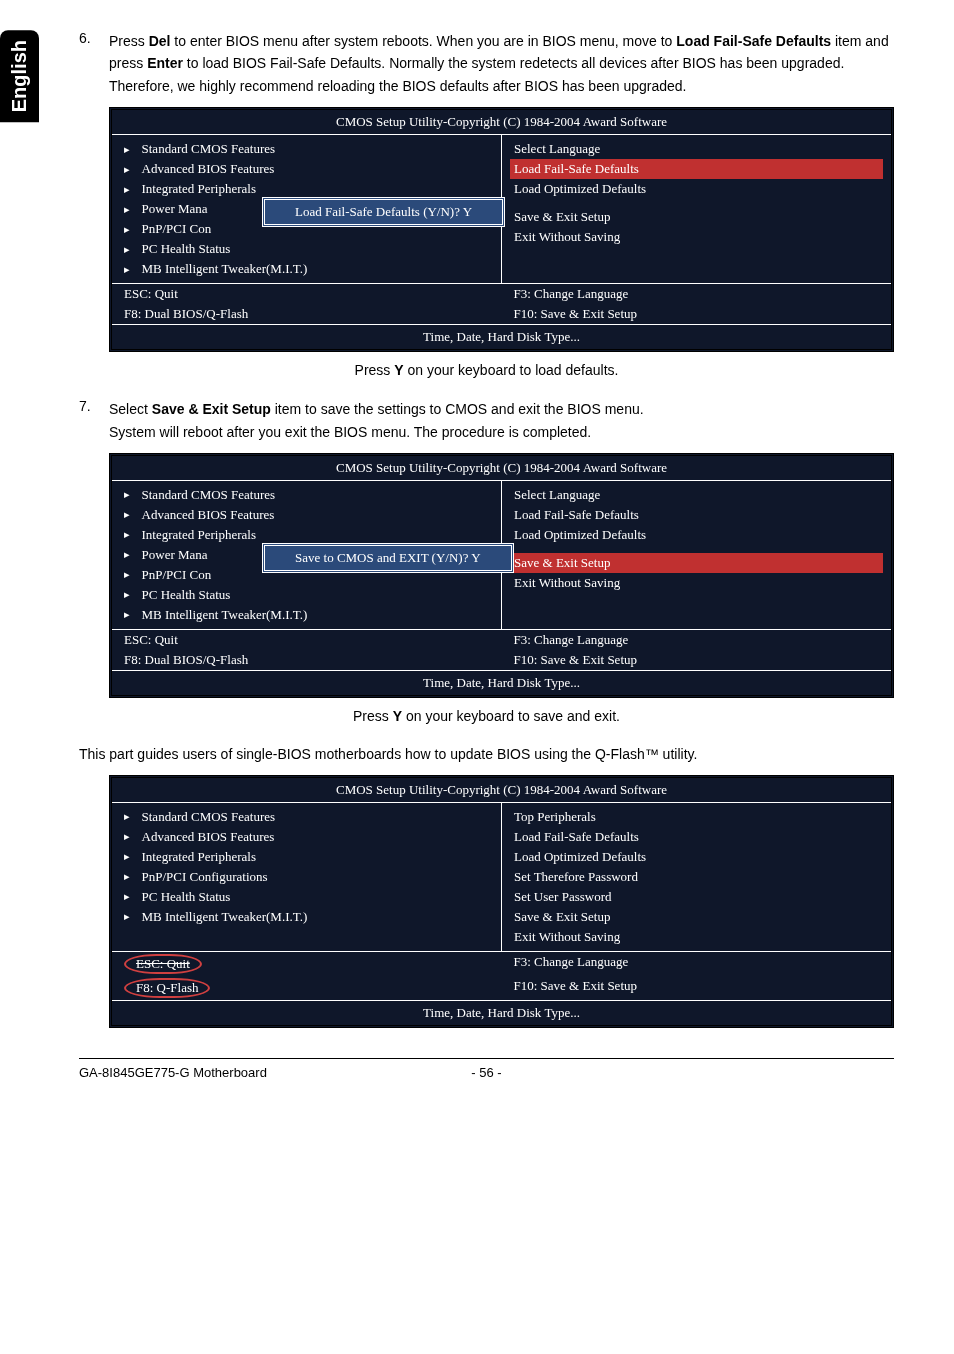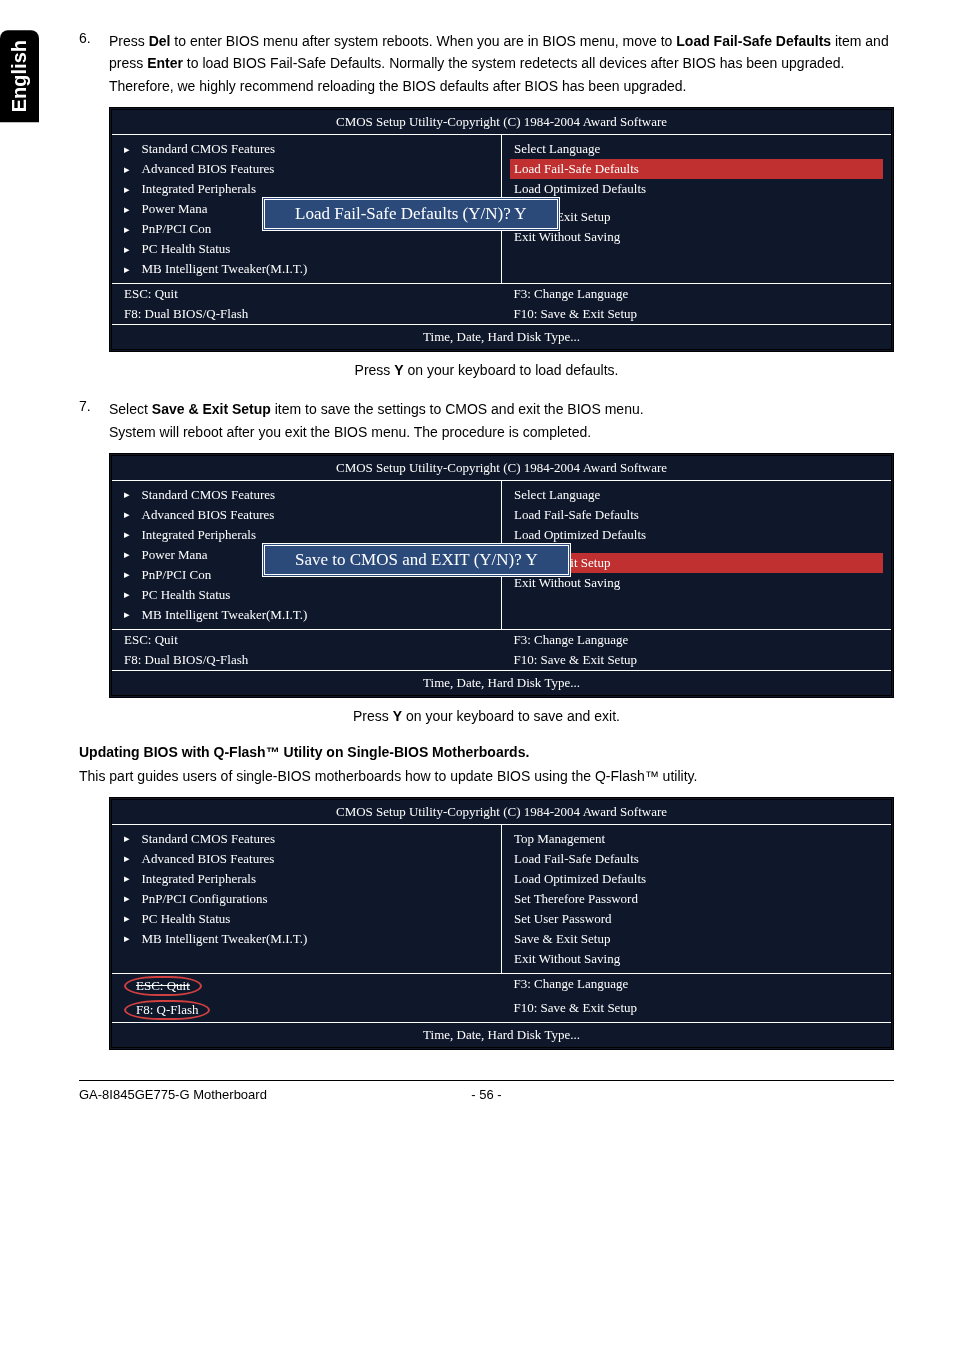--- a/index.html
+++ b/index.html
@@ -96,21 +96,21 @@
       border-top: 1px solid #fff;
     }
     .dialog-box {
       position: absolute;
       left: 150px;
       top: 62px;
       background: #2b4a7a;
       border: 3px double #fff;
       padding: 4px 30px;
       z-index: 10;
-      font-size: 17px;
+      font-size: 13px;
     }
     .caption {
       text-align: center;
       font-size: 14px;
       margin: 10px 0 20px 0;
     }
     .section-heading {
       font-weight: bold;
       font-size: 14px;
       margin: 10px 0 6px 0;
@@ -303,21 +303,20 @@
       <div class="bios-footer-cell">F8: Dual BIOS/Q-Flash</div>
       <div class="bios-footer-cell">F10: Save &amp; Exit Setup</div>
     </div>
     <div class="bios-status">Time, Date, Hard Disk Type...</div>
   </div>
 
   <div class="caption">
     <span>Press </span><span class="bold">Y</span><span> on your keyboard to save and exit.</span>
   </div>
 
-  <div class="section-subheading">Updating BIOS with Q-Flash™ Utility on Single-BIOS Motherboards.</div>
   <div class="body-text">This part guides users of single-BIOS motherboards how to update BIOS using the Q-Flash™ utility.</div>
 
   <div class="bios-box">
     <div class="bios-title">CMOS Setup Utility-Copyright (C) 1984-2004 Award Software</div>
     <div class="bios-grid">
       <div class="bios-col left">
         <div class="bios-item arrow">
             <span>Standard CMOS Features</span>
           </div>
         <div class="bios-item arrow">
@@ -331,21 +330,21 @@
           </div>
         <div class="bios-item arrow">
             <span>PC Health Status</span>
           </div>
         <div class="bios-item arrow">
             <span>MB Intelligent Tweaker(M.I.T.)</span>
           </div>
       </div>
       <div class="bios-col">
         <div class="bios-item">
-            <span>Top Management</span>
+            <span>Top Peripherals</span>
           </div>
         <div class="bios-item">
             <span>Load Fail-Safe Defaults</span>
           </div>
         <div class="bios-item">
             <span>Load Optimized Defaults</span>
           </div>
         <div class="bios-item">
             <span>Set Therefore Password</span>
           </div>

